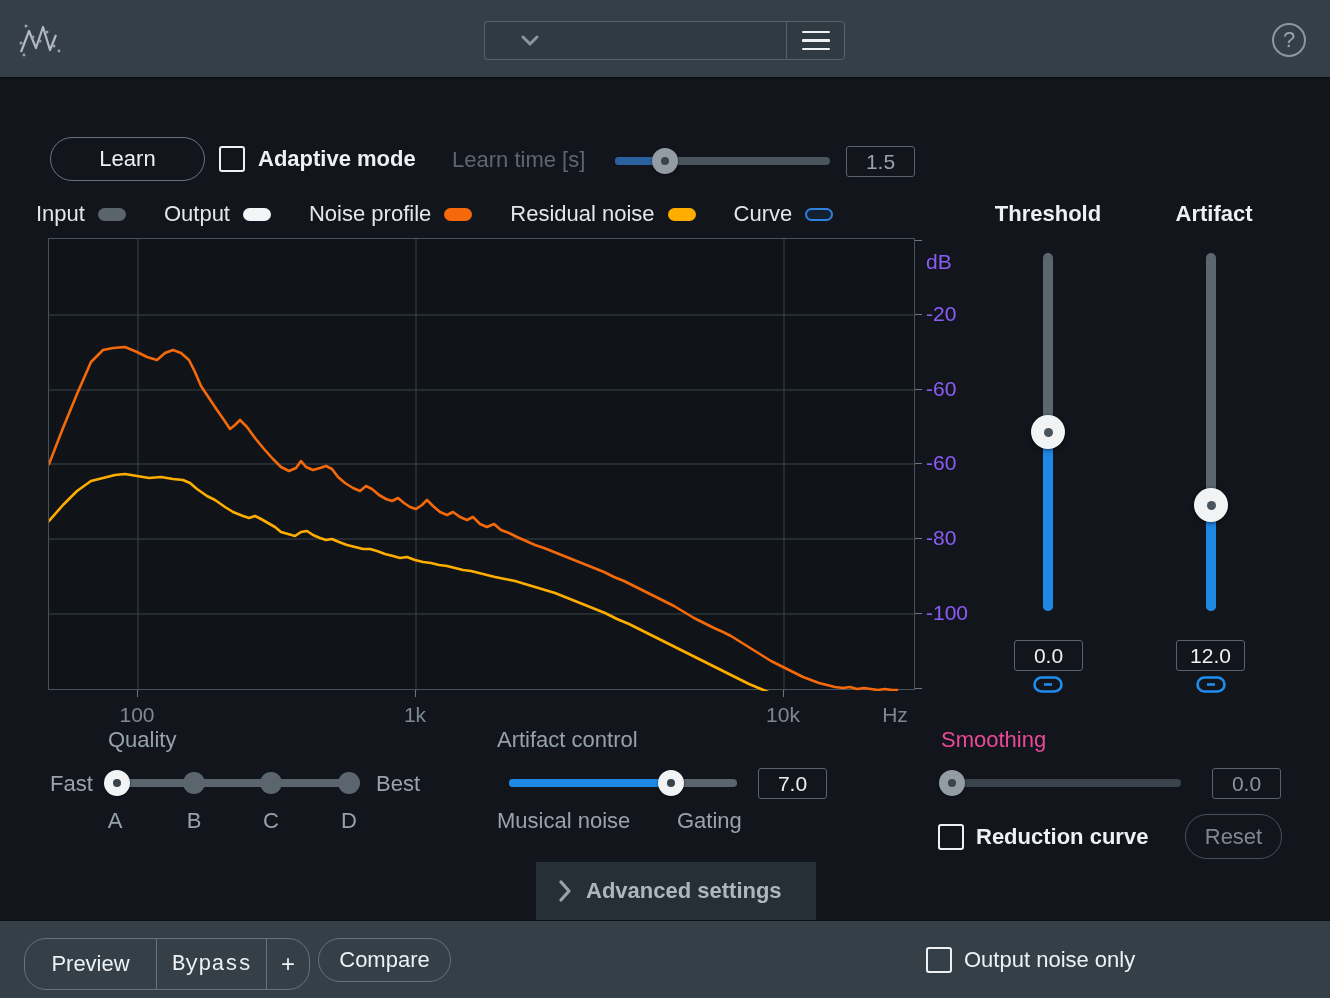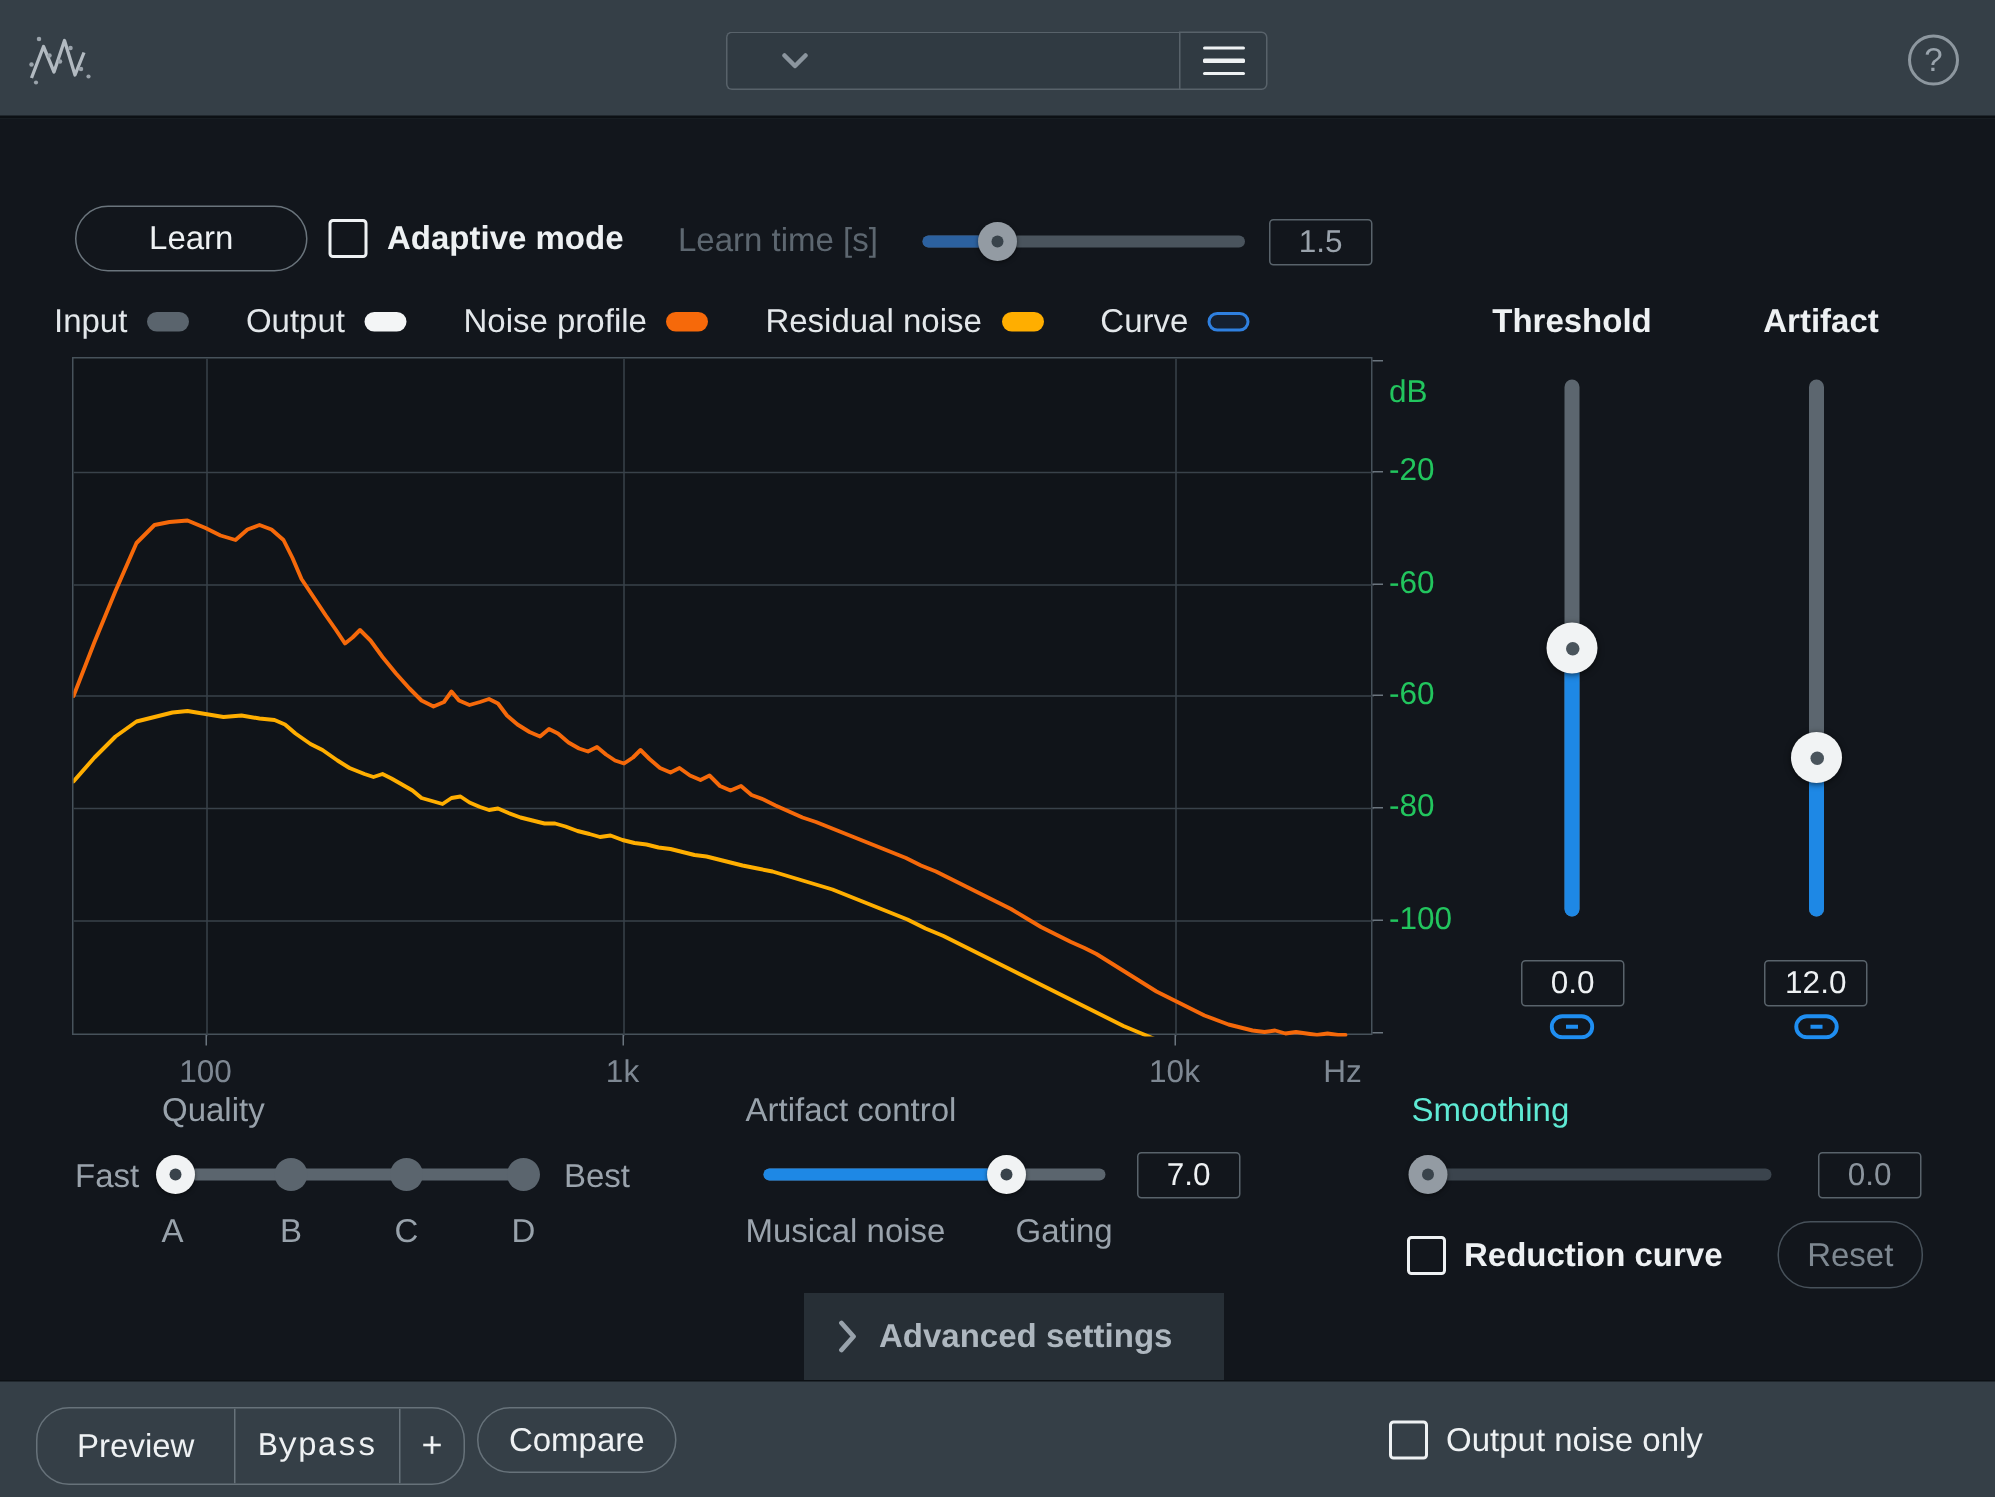--- a/index.html
+++ b/index.html
@@ -36,37 +36,37 @@
 
   
   .legend{position:absolute;left:36px;top:201px;width:870px;height:26px;display:flex;align-items:center;}
   .legend-item{display:flex;align-items:center;margin-right:38px;}
   .legend-label{color:#e3e7ea;font-size:22px;margin-right:13px;}
   .legend-swatch{width:28px;height:13px;border-radius:7px;}
 
   
   .graph{position:absolute;left:48px;top:238px;width:867px;height:452px;border:1px solid #47525b;background:#101419;}
   .graph svg{position:absolute;left:0;top:0;}
-  .ylab{position:absolute;color:#22c55e;font-size:21px;left:926px;transform:translateY(-50%);text-align:center;}
+  .ylab{position:absolute;color:#8b5cf6;font-size:21px;left:926px;transform:translateY(-50%);text-align:center;}
   .xlab{position:absolute;color:#7e8893;font-size:21px;top:703px;transform:translateX(-50%);}
   .tick-r{position:absolute;left:915px;width:7px;height:1px;background:#6b757e;}
   .tick-b{position:absolute;top:690px;width:1px;height:7px;background:#6b757e;}
 
   
   .fader-label{position:absolute;top:201px;color:#eef1f3;font-size:22px;font-weight:600;transform:translateX(-50%);}
   .vtrack{position:absolute;width:10px;border-radius:5px;background:#5c666f;top:253px;height:358px;}
   .vfill{position:absolute;width:10px;border-radius:5px;background:#1e88e5;}
   .vknob{position:absolute;width:34px;height:34px;border-radius:50%;background:#f1f3f4;box-shadow:0 1px 4px rgba(0,0,0,.6);}
   .vknob::after{content:"";position:absolute;left:50%;top:50%;width:9px;height:9px;margin:-4.5px 0 0 -4.5px;border-radius:50%;background:#4a545c;}
   .fader-val{width:69px;top:640px;color:#eef1f3;}
   .linkicon{position:absolute;top:676px;transform:translateX(-50%);}
 
   
   .sec-label{position:absolute;color:#98a2ab;font-size:22px;}
-  .sec-label-dim{position:absolute;color:#5eead4;font-size:22px;}
+  .sec-label-dim{position:absolute;color:#ec4899;font-size:22px;}
   .side-label{position:absolute;color:#9aa3ac;font-size:22px;}
   .q-track{left:117px;top:779px;width:232px;background:#5b656e;}
   .q-stop{position:absolute;top:772px;width:22px;height:22px;border-radius:50%;background:#5b656e;}
   .q-knob{left:104px;top:770px;}
   .abcd{position:absolute;top:808px;color:#98a2ab;font-size:22px;transform:translateX(-50%);}
   .a-track{left:509px;top:779px;width:228px;background:#5b656e;}
   .a-fill{left:509px;top:779px;width:162px;background:#1e88e5;}
   .a-knob{left:658px;top:770px;}
   .a-val{left:758px;top:768px;width:69px;color:#eef1f3;}
   .s-track{left:941px;top:779px;width:240px;background:#3b444d;}

